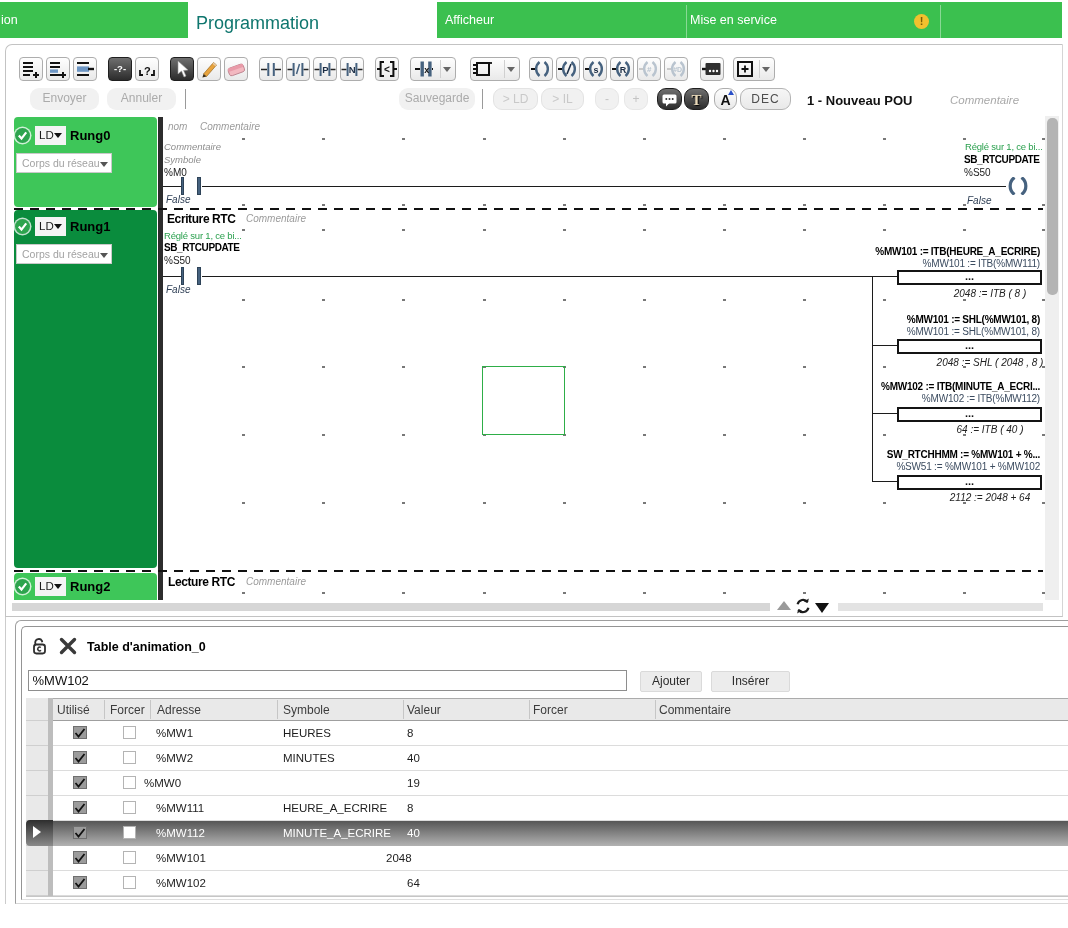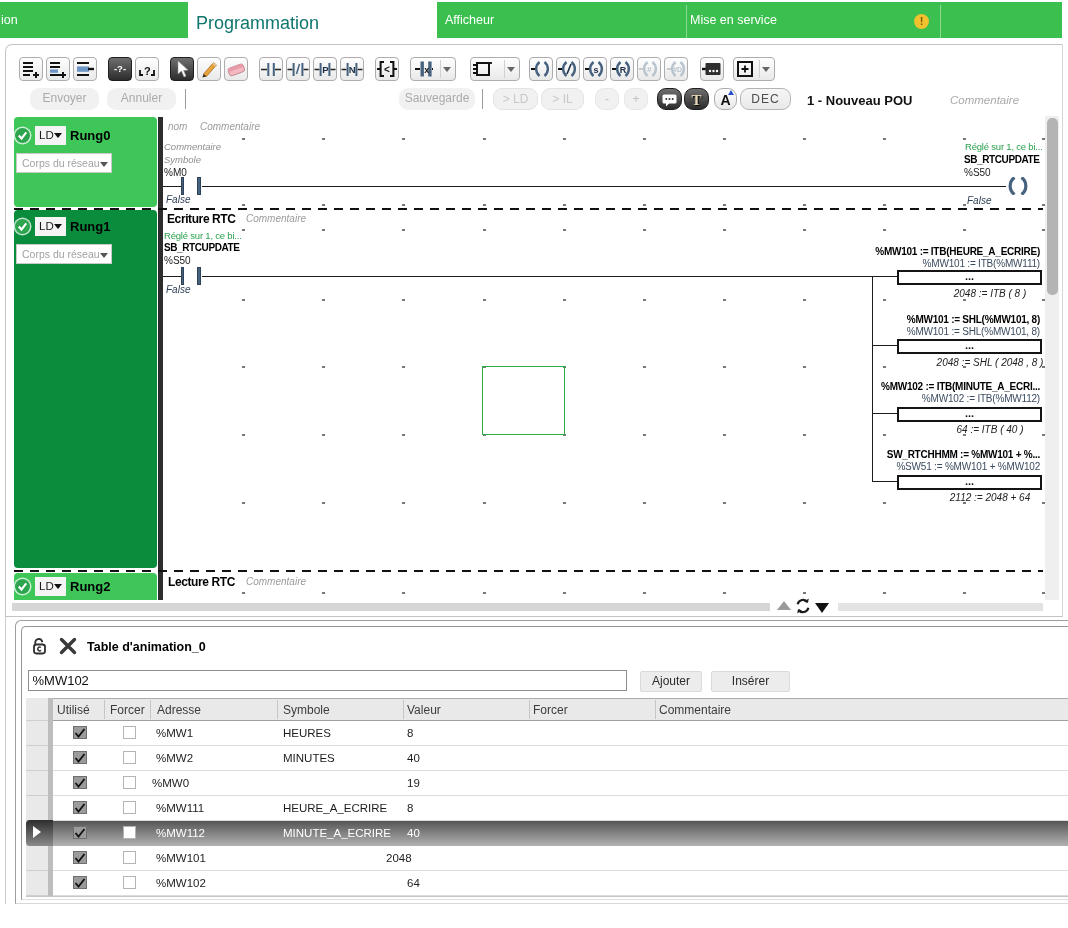--- a/index.html
+++ b/index.html
@@ -444,21 +444,21 @@
       <div class="lbl cell" style="left:156px;top:752px">%MW2</div>
       <div class="lbl cell" style="left:283px;top:752px">MINUTES</div>
       <div class="lbl cell" style="left:407px;top:752px">40</div>
       <div class="trow" style="top:771px"></div>
       <div class="rh" style="top:771px"></div>
       <div class="ck on" style="left:73px;top:775.5px"></div>
       <svg class="abs" style="left:73px;top:775.5px" width="14" height="14" viewBox="0 0 14 14">
         <path d="M2.5 7 L5.5 10.5 L11.5 3" stroke="#111" stroke-width="1.8" fill="none"></path>
       </svg>
       <div class="ck off" style="left:122.5px;top:775.5px"></div>
-      <div class="lbl cell" style="left:152px;top:777px">%MW0</div>
+      <div class="lbl cell" style="left:144px;top:777px">%MW0</div>
       <div class="lbl cell" style="left:283px;top:809px">SECONDES</div>
       <div class="lbl cell" style="left:407px;top:777px">19</div>
       <div class="trow" style="top:796px"></div>
       <div class="rh" style="top:796px"></div>
       <div class="ck on" style="left:73px;top:800.5px"></div>
       <svg class="abs" style="left:73px;top:800.5px" width="14" height="14" viewBox="0 0 14 14">
         <path d="M2.5 7 L5.5 10.5 L11.5 3" stroke="#111" stroke-width="1.8" fill="none"></path>
       </svg>
       <div class="ck off" style="left:122.5px;top:800.5px"></div>
       <div class="lbl cell" style="left:156px;top:802px">%MW111</div>

